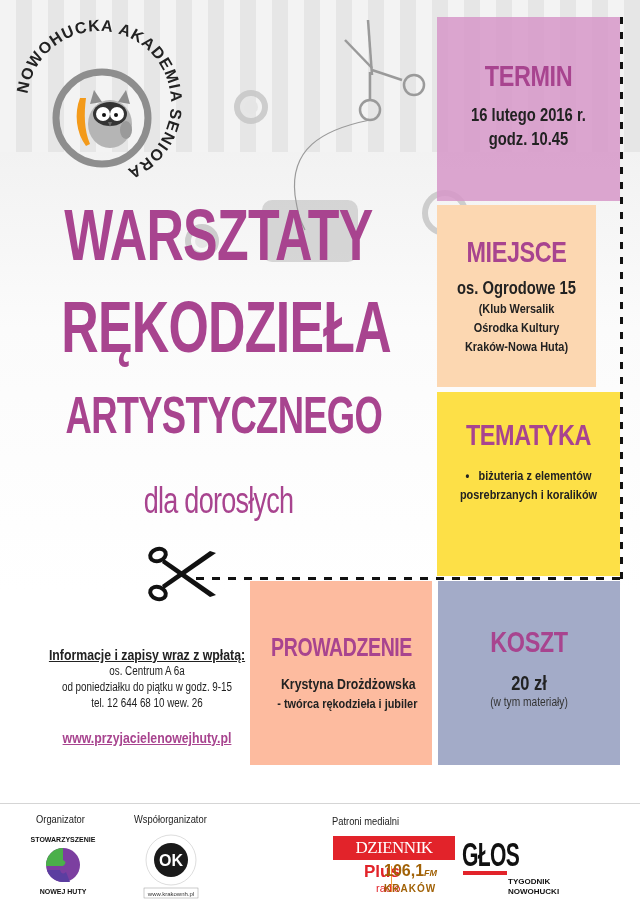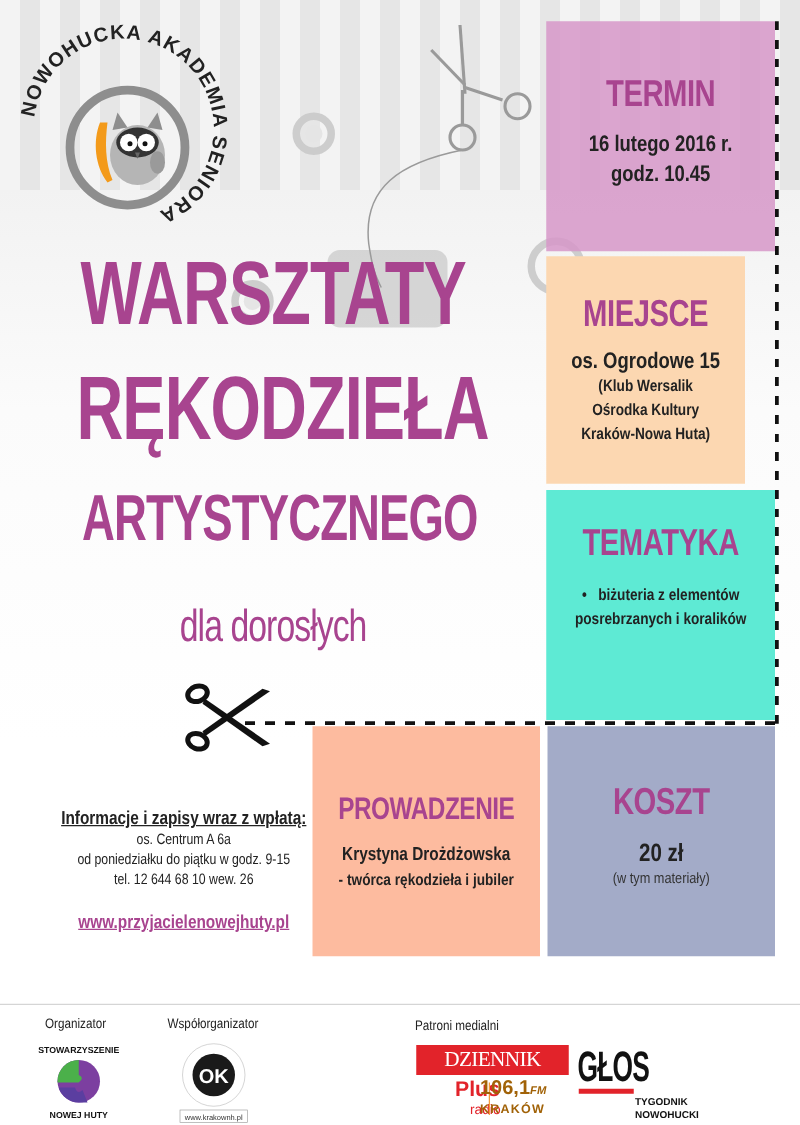--- a/index.html
+++ b/index.html
@@ -40,22 +40,22 @@
   .box .main {
     color: #222; font-weight: bold; display: block;
     transform: scaleX(0.82);
   }
   .box .sub {
     color: #222; font-weight: bold; display: block; font-size: 13px;
     transform: scaleX(0.84); line-height: 19px;
   }
   .termin { left: 437px; top: 17px; width: 183px; height: 184px; background: rgba(214, 150, 200, 0.85); }
   .miejsce { left: 437px; top: 205px; width: 159px; height: 182px; background: #fcd7b1; }
-  .tematyka { left: 437px; top: 392px; width: 183px; height: 184px; background: #5eead4; }
-  .prowadzenie { left: 250px; top: 581px; width: 182px; height: 184px; background: #fdbb9f; }
+  .tematyka { left: 437px; top: 392px; width: 183px; height: 184px; background: #fde047; }
+  .prowadzenie { left: 250px; top: 581px; width: 182px; height: 184px; background: #fdbb9f; text-align: right; }
   .koszt { left: 438px; top: 581px; width: 182px; height: 184px; background: #a3abc8; }
 
   .dash-v {
     position: absolute; left: 620px; top: 17px; width: 3px; height: 562px;
     background: repeating-linear-gradient(180deg, #111 0 7px, transparent 7px 15px);
   }
   .dash-h {
     position: absolute; left: 196px; top: 577px; width: 427px; height: 3px;
     background: repeating-linear-gradient(90deg, #111 0 8px, transparent 8px 16px);
   }

